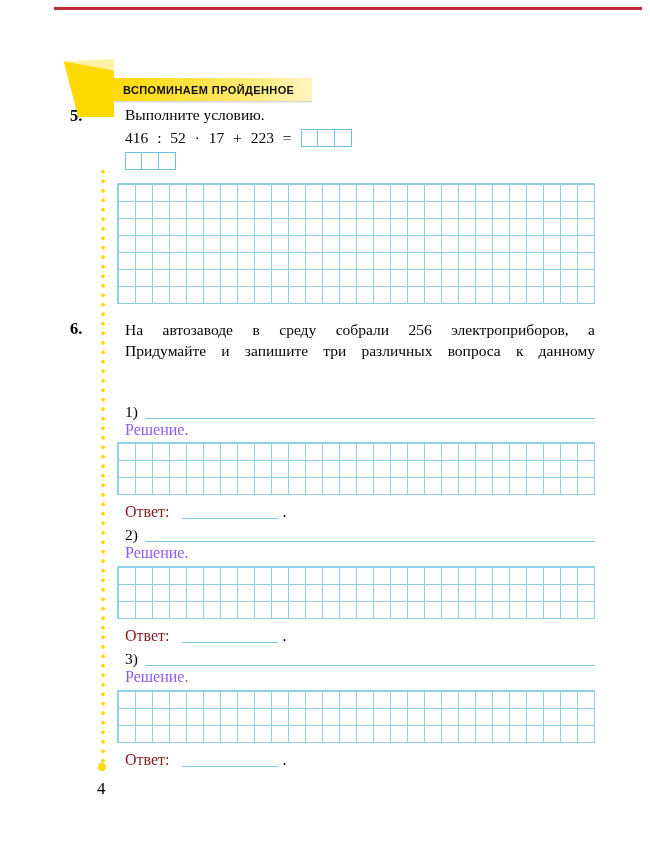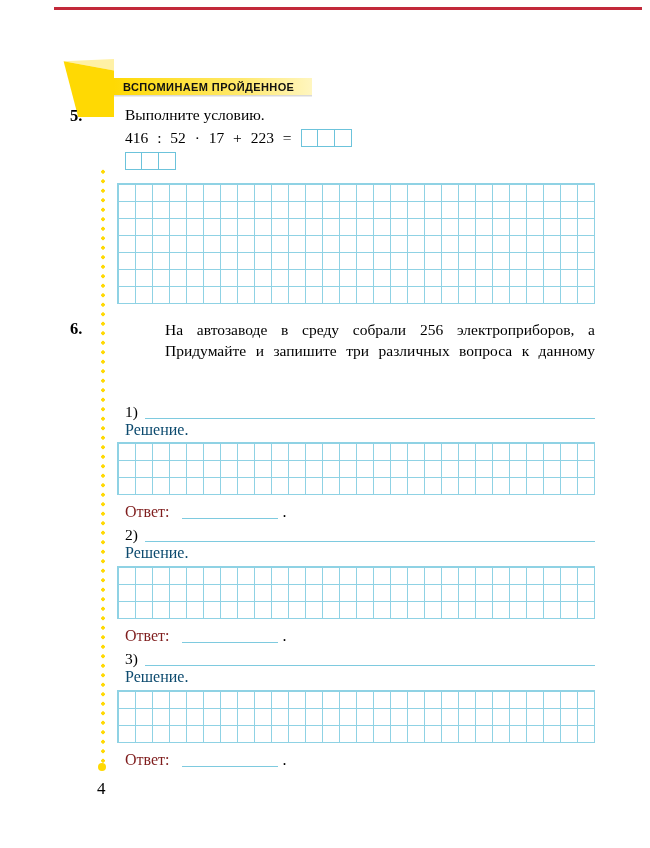--- a/index.html
+++ b/index.html
@@ -12,21 +12,21 @@
   .page { position:absolute; left:0; top:0; width:650px; height:848px; background:#ffffff; overflow:hidden; }
 
   .top-rule { position:absolute; left:54px; top:7px; width:588px; height:3px; background:#c2293a; }
 
   
   .corner-fold { position:absolute; left:58px; top:59px; width:56px; height:58px; }
   .corner-main  { position:absolute; inset:0; background:#ffd903; clip-path:polygon(10% 4%, 100% 20%, 100% 100%, 36% 100%); }
   .corner-light { position:absolute; inset:0; background:#fff1a6; clip-path:polygon(10% 4%, 100% 0%, 100% 20%); }
 
   .band {
-    position:absolute; left:114px; top:78px; width:198px; height:17px;
+    position:absolute; left:114px; top:78px; width:198px; height:23px;
     background:linear-gradient(to right, #ffd903 0%, #ffe96e 65%, #fff6c0 100%);
     display:flex; align-items:center; padding-left:9px;
     box-shadow:0 1.5px 0 rgba(0,0,0,0.15);
   }
   .band-label {
     font-family:"Liberation Sans", sans-serif; font-weight:bold;
     font-size:11px; letter-spacing:0.4px; color:#111; white-space:nowrap;
   }
 
   .ex-num { position:absolute; left:70px; font-weight:bold; font-size:16.5px; }
@@ -46,27 +46,27 @@
       linear-gradient(to bottom, #8fd2e4 1px, transparent 1px);
     background-size:17px 17px;
     background-color:#ffffff;
   }
   .grid-big { top:183px; height:121px; }
   .grid-sol-1 { top:442px; height:53px; }
   .grid-sol-2 { top:566px; height:53px; }
   .grid-sol-3 { top:690px; height:53px; }
 
   .para { position:absolute; left:125px; top:319px; width:470px; font-size:15.5px; line-height:21px; }
-  .para .just { text-align:justify; text-align-last:justify;margin-left:40px; }
+  .para .just { text-align:justify; text-align-last:justify; }
 
   .part-row { position:absolute; left:125px; width:470px; display:flex; align-items:baseline; font-size:15.5px; }
   .part-label { margin-right:7px; white-space:nowrap; }
   .write-line { flex:1; border-bottom:1px solid #7ecadf; height:14px; align-self:flex-end; margin-bottom:2px; }
 
-  .solution-label { position:absolute; left:125px; color:#0c4a6e; font-size:16px; }
+  .solution-label { position:absolute; left:125px; color:#8b5cf6; font-size:16px; }
 
   .answer-row { position:absolute; left:125px; display:flex; align-items:baseline; font-size:16px; }
   .answer-label { color:#7f1d1d; margin-right:12px; white-space:nowrap; }
   .answer-line { width:96px; border-bottom:1px solid #7ecadf; height:13px; align-self:flex-end; margin-bottom:2px; margin-right:5px; }
   .answer-period { color:#000; }
 
   .dotline {
     position:absolute; left:100px; top:167px; width:6px; height:597px;
     background-image:radial-gradient(circle, #ffd903 1.7px, rgba(255,217,3,0) 2px);
     background-size:6px 9.5px; background-repeat:repeat-y;

